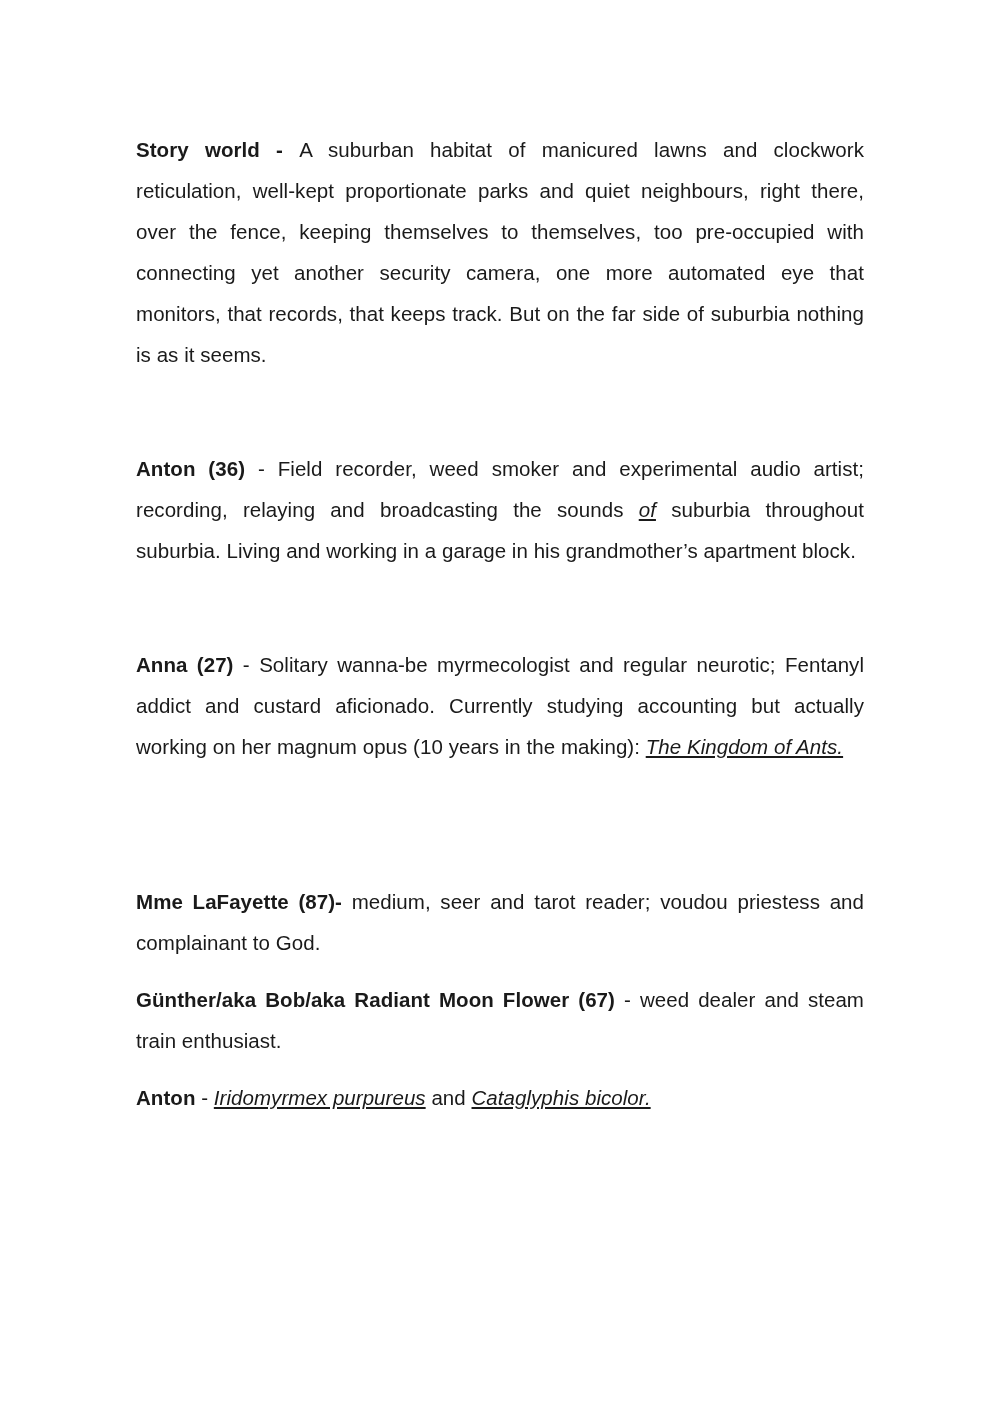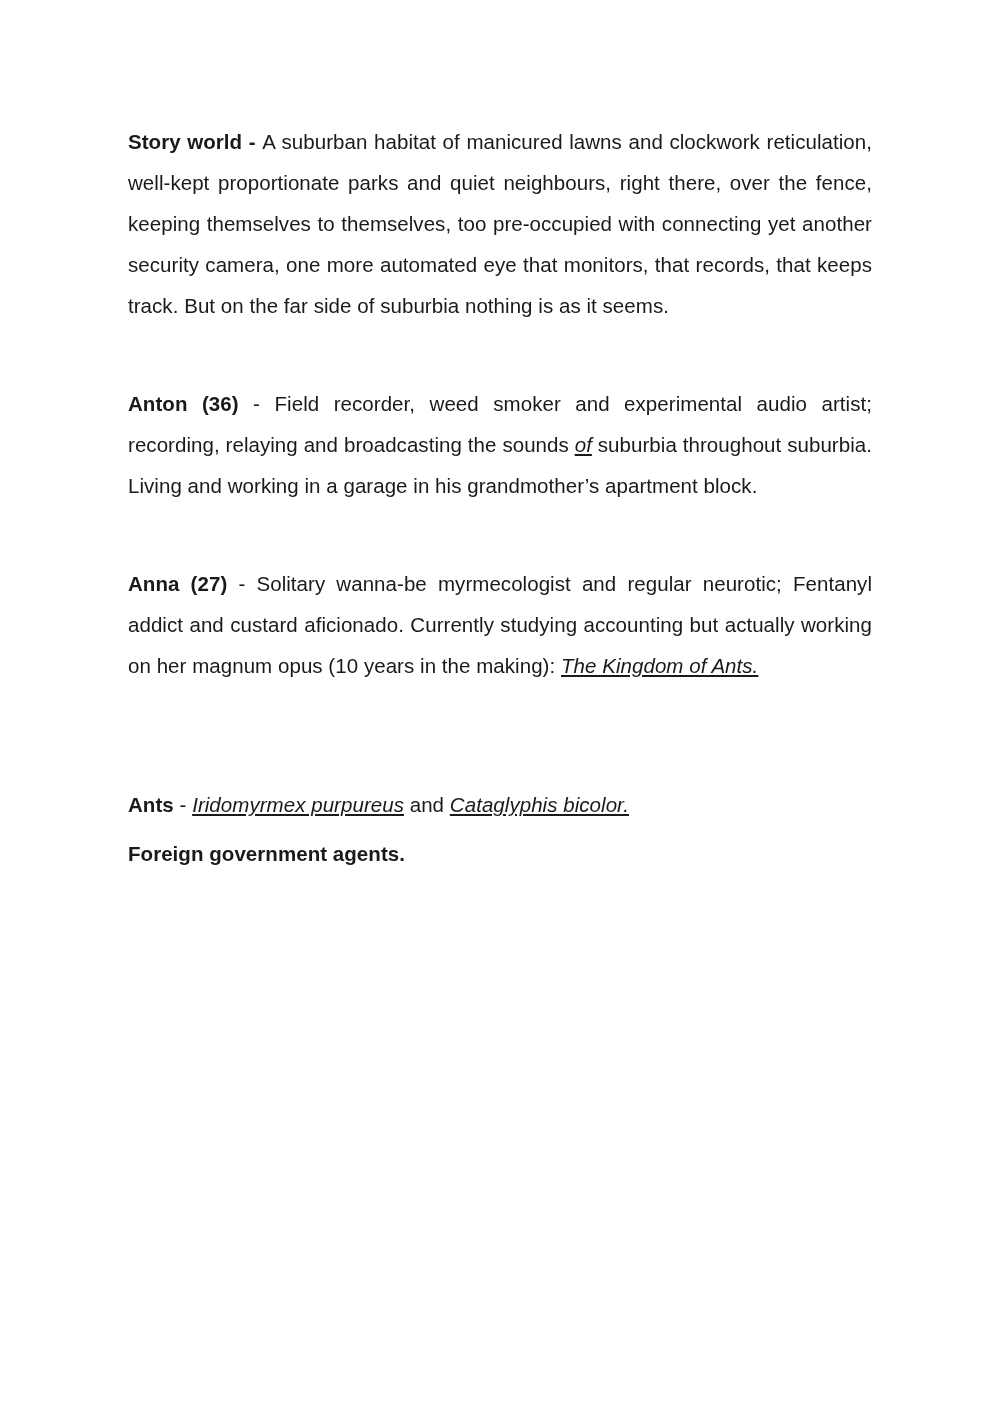--- a/index.html
+++ b/index.html
@@ -27,21 +27,21 @@
   }
 
   .doc-body {
     position: absolute;
     left: 120px;
     top: 113px;
     width: 760px;
   }
 
   p.para {
-    margin: 8px;
+    margin: 16px;
     text-align: justify;
     text-justify: inter-word;
     font-size: 20.5px;
     line-height: 41px;
     color: #1a1a1a;
     letter-spacing: 0.05px;
   }
 
   p.para.last-left > :last-child { }
 
@@ -75,22 +75,23 @@
 
     <div class="gap-line"></div>
 
     <p class="para"><span class="b">Anna (27)</span><span> - </span><span>Solitary wanna-be myrmecologist and regular neurotic; Fentanyl addict and custard aficionado. Currently studying accounting but actually working on her magnum opus (10 years in the making): </span><span class="i">The Kingdom of Ants.</span><span></span></p>
 
     <div class="gap-line"></div>
 
 
     <div class="gap-line"></div>
 
+    <p class="para"><span class="b">Mme LaFayette (87)</span><span class="b">- </span><span>medium, seer and tarot reader; voudou priestess and complainant to God.</span></p>
+
+    <p class="para"><span class="b">Günther/aka Bob/aka Radiant Moon Flower (67)</span><span> - </span><span>weed dealer and steam train enthusiast.</span></p>
+
+    <p class="para"><span class="b">Anton</span><span> - </span><span class="i">Iridomyrmex purpureus</span><span> and </span><span class="i">Cataglyphis bicolor.</span></p>
 
 
-    <p class="para"><span class="b">Ants</span><span> - </span><span class="i">Iridomyrmex purpureus</span><span> and </span><span class="i">Cataglyphis bicolor.</span></p>
-
-
-    <p class="para"><span class="b">Foreign government agents.</span></p>
 
 
   </div>
 </div>
 
 </body></html>

